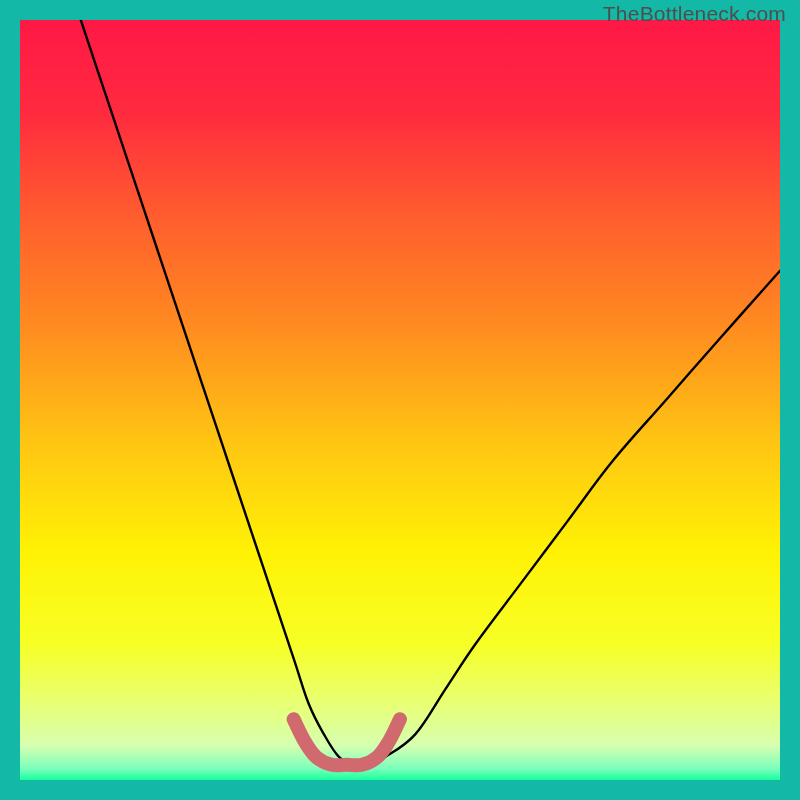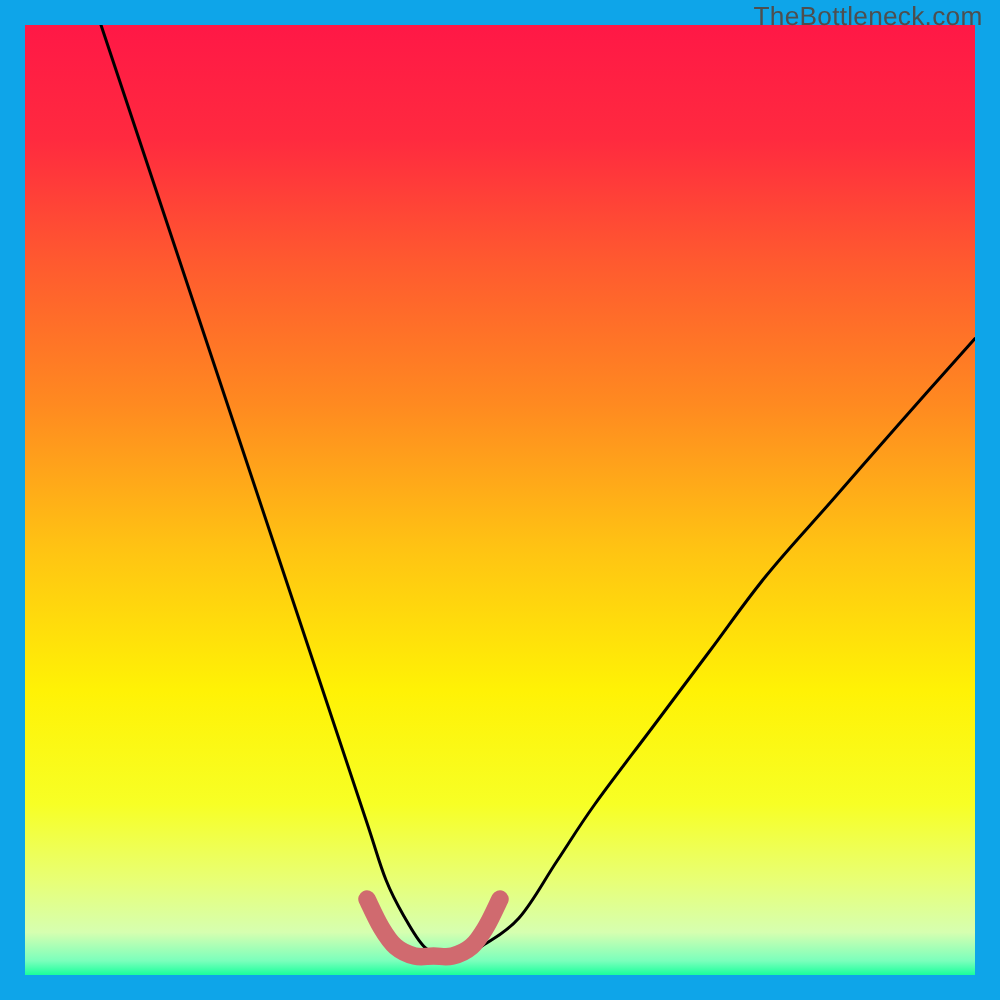--- a/index.html
+++ b/index.html
@@ -10,21 +10,21 @@
     background: #000;
     font-family: Arial, Helvetica, sans-serif;
     overflow: hidden;
   }
   .frame {
     position: absolute;
     left: 0;
     top: 0;
     width: 800px;
     height: 800px;
-    background: #0ea5e9;
+    background: #14b8a6;
   }
   .plot {
     position: absolute;
     left: 20px;
     top: 20px;
     width: 760px;
     height: 760px;
     overflow: hidden;
   }
   .gradient {

